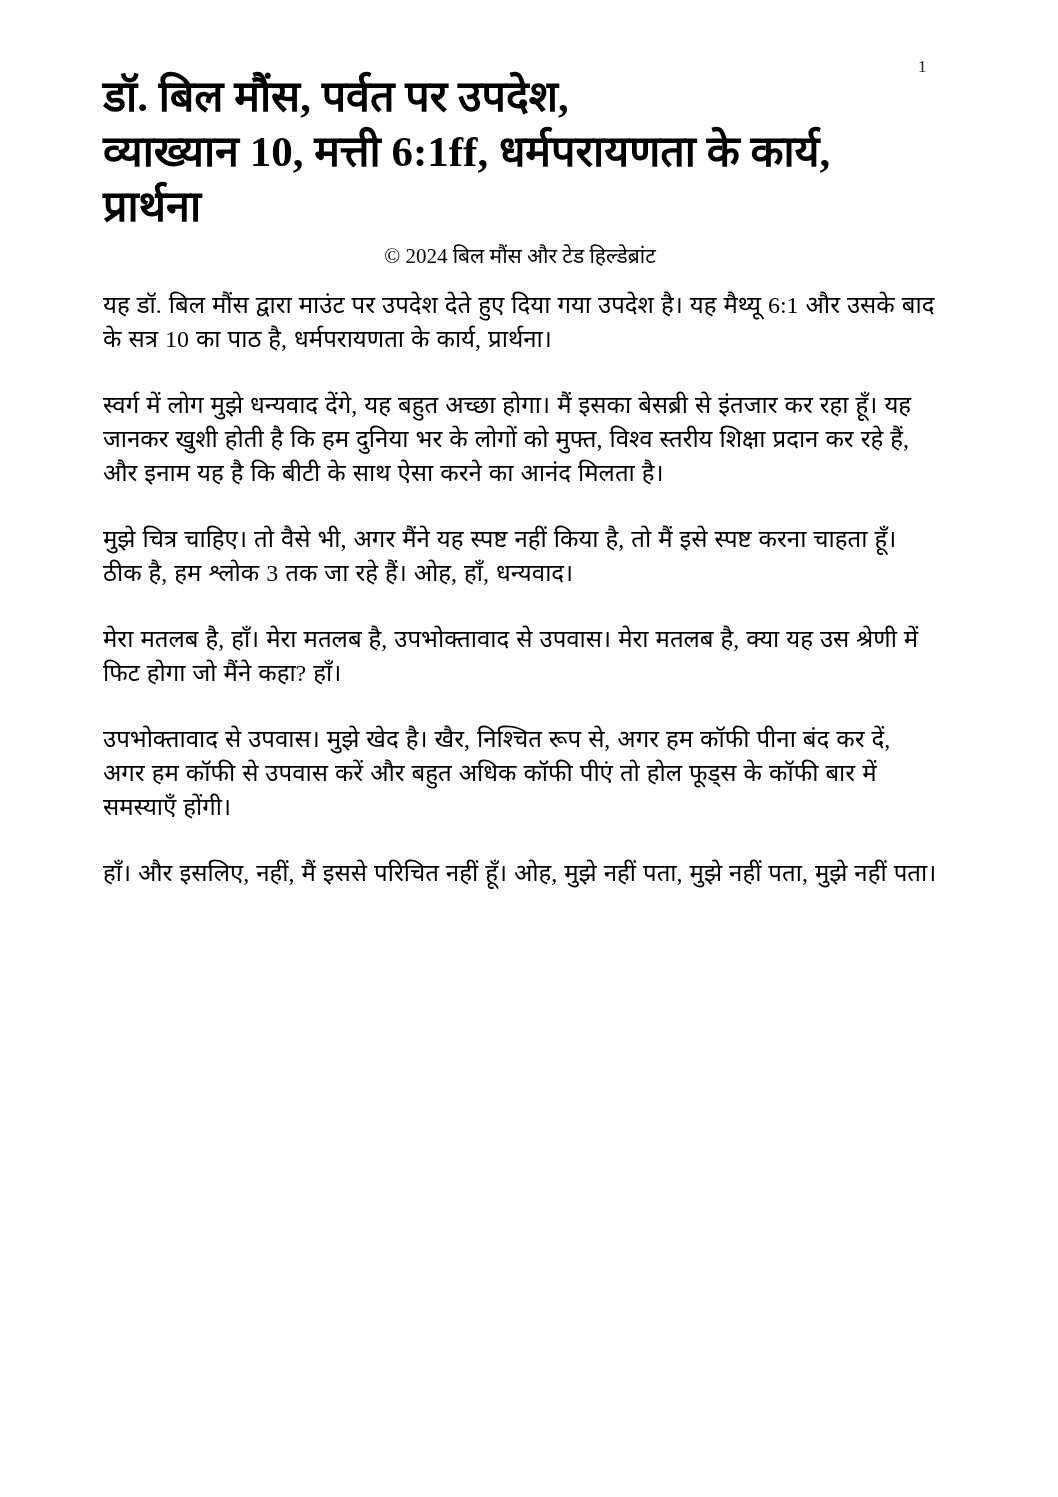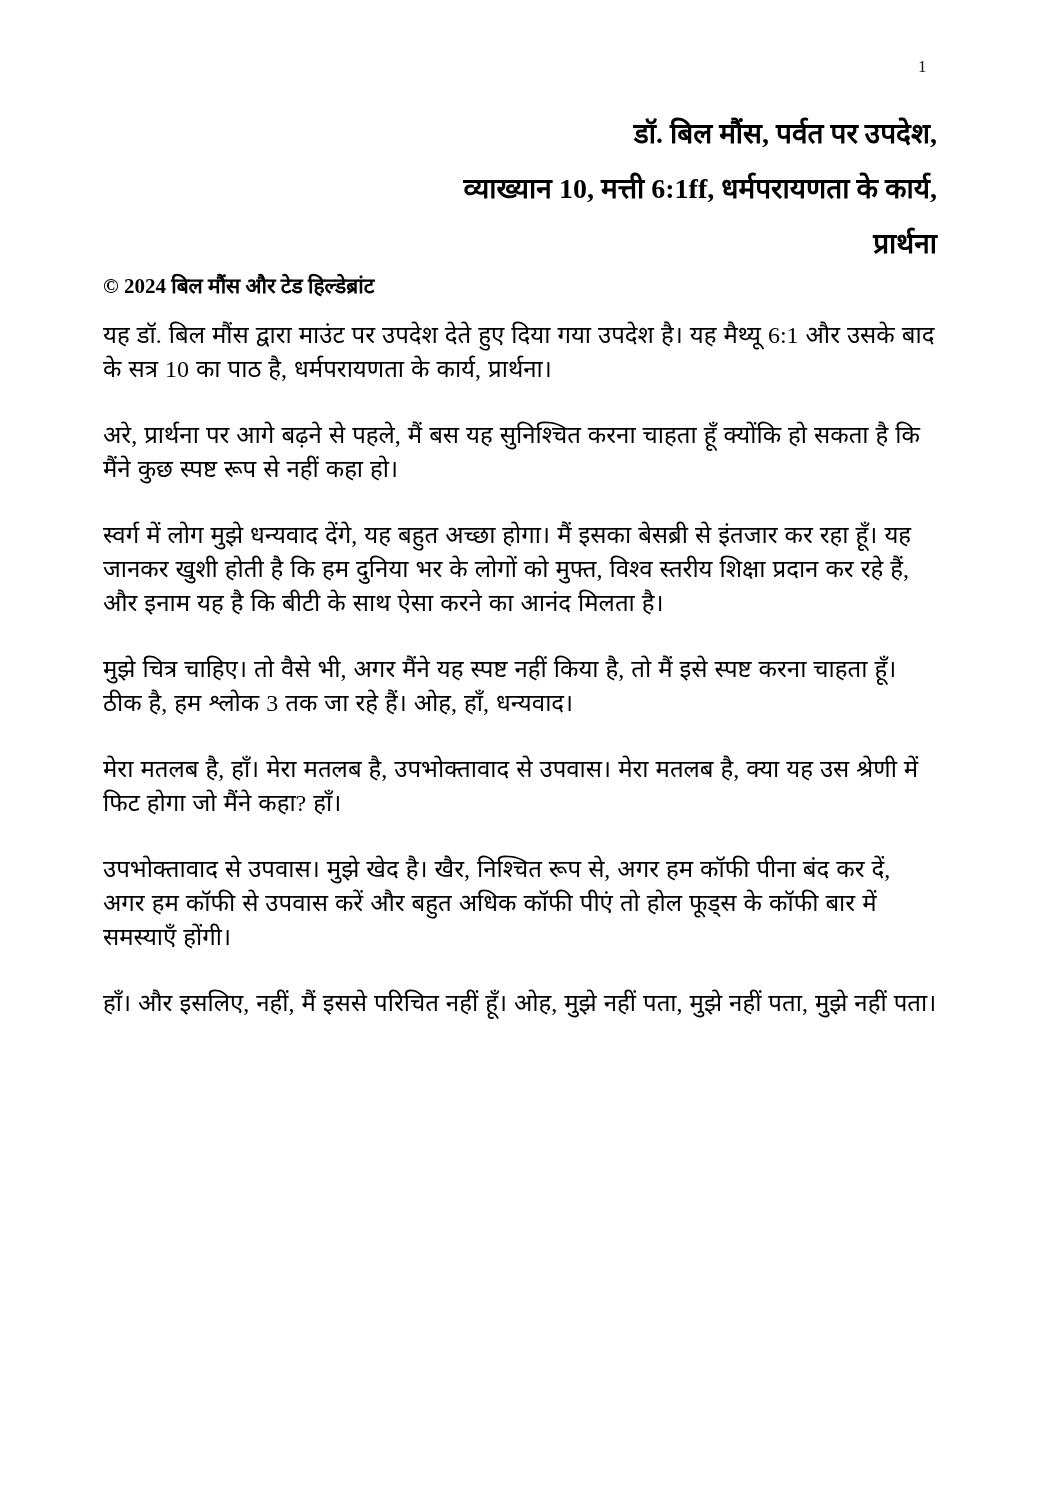--- a/index.html
+++ b/index.html
@@ -23,36 +23,36 @@
     left: 918px;
     font-size: 17px;
     line-height: 20px;
     color: #1a1a1a;
   }
   .content {
     margin: 0 121px 0 103px; 
   }
   .doc-title {
     margin: 0;
-    padding-top: 106px;
-    text-align: right;
+    padding-top: 69px;
+    text-align: left;
     font-weight: bold;
-    font-size: 28px;
+    font-size: 43px;
     line-height: 55px;
     letter-spacing: 0px;
   }
   .doc-title .title-line {
     display: block;
   }
   .copyright-line {
-    margin: 0 0 0 0;
-    text-align: left;
+    margin: 7px 0 0 0;
+    text-align: center;
     font-size: 21px;
     line-height: 30px;
-    font-weight: bold;
+    font-weight: normal;
   }
   .body-paragraphs {
     margin-top: 17px;
   }
   .body-paragraphs p.body-para {
     margin: 0 0 32px 0;
     font-size: 24px;
     line-height: 34px;
     text-align: left;
     word-spacing: 1px;
@@ -70,21 +70,20 @@
     <h1 class="doc-title">
       <span class="title-line">डॉ. बिल मौंस, पर्वत पर उपदेश,</span>
       <span class="title-line">व्याख्यान 10, मत्ती 6:1ff, धर्मपरायणता के कार्य,</span>
       <span class="title-line">प्रार्थना</span>
     </h1>
 
     <div class="copyright-line">© 2024 बिल मौंस और टेड हिल्डेब्रांट</div>
 
     <div class="body-paragraphs">
         <p class="body-para">यह डॉ. बिल मौंस द्वारा माउंट पर उपदेश देते हुए दिया गया उपदेश है। यह मैथ्यू 6:1 और उसके बाद के सत्र 10 का पाठ है, धर्मपरायणता के कार्य, प्रार्थना।</p>
-        <p class="body-para">अरे, प्रार्थना पर आगे बढ़ने से पहले, मैं बस यह सुनिश्चित करना चाहता हूँ क्योंकि हो सकता है कि मैंने कुछ स्पष्ट रूप से नहीं कहा हो।</p>
         <p class="body-para">स्वर्ग में लोग मुझे धन्यवाद देंगे, यह बहुत अच्छा होगा। मैं इसका बेसब्री से इंतजार कर रहा हूँ। यह जानकर खुशी होती है कि हम दुनिया भर के लोगों को मुफ्त, विश्व स्तरीय शिक्षा प्रदान कर रहे हैं, और इनाम यह है कि बीटी के साथ ऐसा करने का आनंद मिलता है।</p>
         <p class="body-para">मुझे चित्र चाहिए। तो वैसे भी, अगर मैंने यह स्पष्ट नहीं किया है, तो मैं इसे स्पष्ट करना चाहता हूँ। ठीक है, हम श्लोक 3 तक जा रहे हैं। ओह, हाँ, धन्यवाद।</p>
         <p class="body-para">मेरा मतलब है, हाँ। मेरा मतलब है, उपभोक्तावाद से उपवास। मेरा मतलब है, क्या यह उस श्रेणी में फिट होगा जो मैंने कहा? हाँ।</p>
         <p class="body-para">उपभोक्तावाद से उपवास। मुझे खेद है। खैर, निश्चित रूप से, अगर हम कॉफी पीना बंद कर दें, अगर हम कॉफी से उपवास करें और बहुत अधिक कॉफी पीएं तो होल फूड्स के कॉफी बार में समस्याएँ होंगी।</p>
         <p class="body-para">हाँ। और इसलिए, नहीं, मैं इससे परिचित नहीं हूँ। ओह, मुझे नहीं पता, मुझे नहीं पता, मुझे नहीं पता।</p>
       </div>
 
   </div>
 </div>
 

